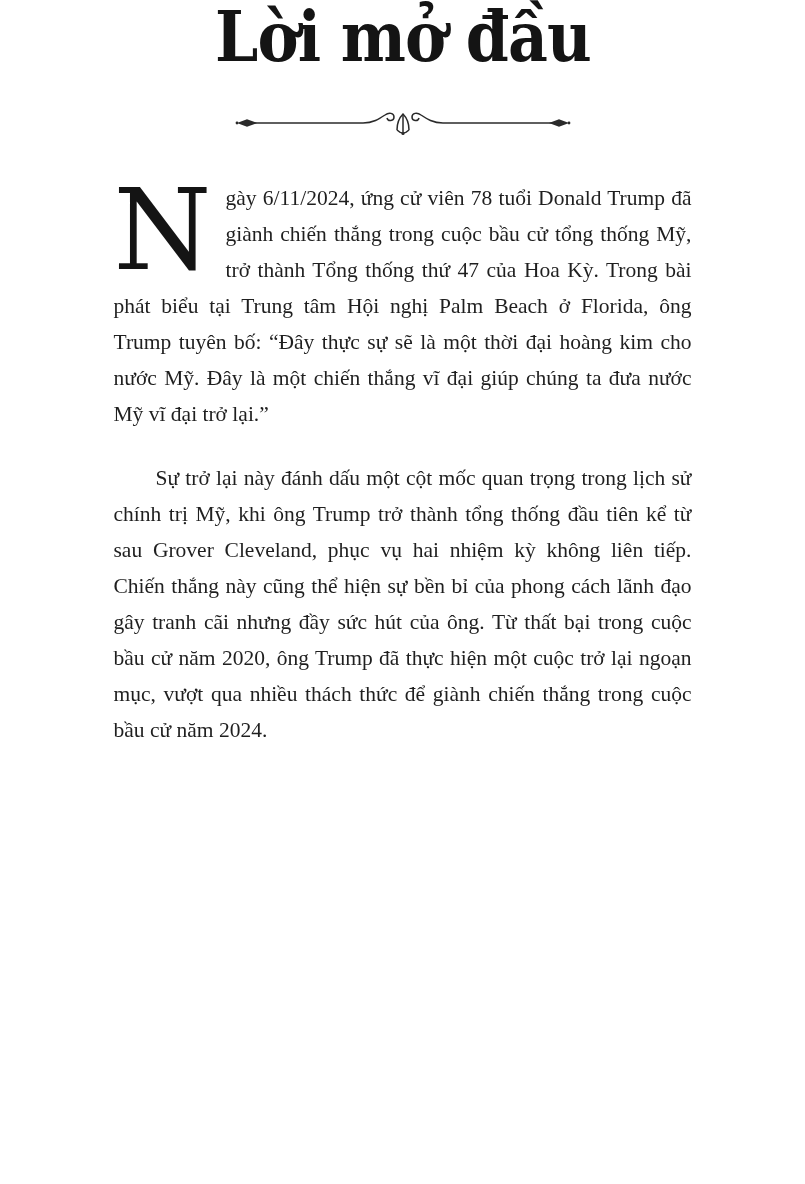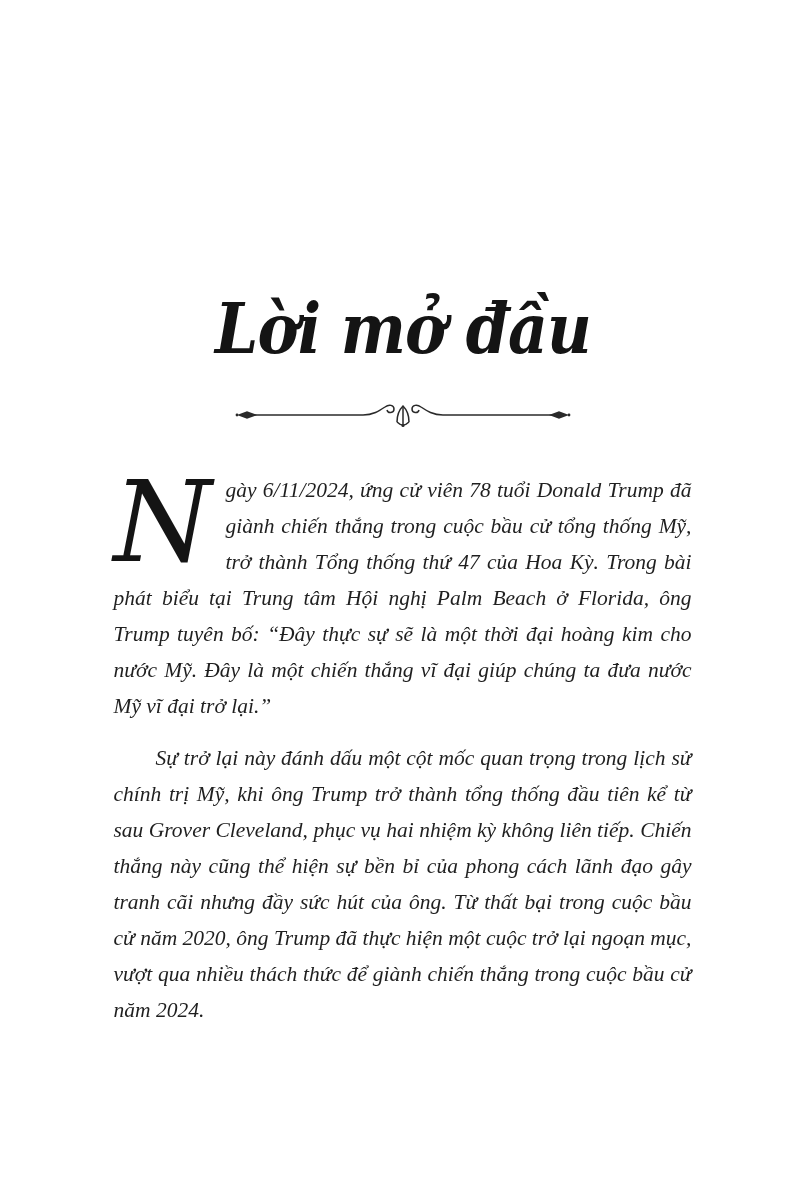--- a/index.html
+++ b/index.html
@@ -13,22 +13,20 @@
     height: 1184px;
     margin: 0 auto;
     background: #ffffff;
     overflow: hidden;
     color: #1c1c1c;
     font-family: "Liberation Serif", "DejaVu Serif", serif;
   }
   .content {
     width: 578px;
     margin: 0 auto;
-    padding-top: 292px;
-    font-style: italic;
   }
   .chapter-title {
     margin: 0;
     text-align: center;
     font-family: "DejaVu Serif", "Liberation Serif", serif;
     font-weight: 700;
     font-size: 70px;
     line-height: 1.05;
     color: #141414;
     letter-spacing: -1px;
@@ -45,21 +43,21 @@
     margin-top: 42px;
     font-size: 21.5px;
     line-height: 36px;
     text-align: justify;
     color: #1f1f1f;
   }
   .body-text p {
     margin: 0;
   }
   .body-text p + p {
-    margin-top: 16px;
+    margin-top: 28px;
     text-indent: 42px;
   }
   .drop-cap {
     float: left;
     font-family: "DejaVu Serif", "Liberation Serif", serif;
     font-size: 112px;
     line-height: 88px;
     padding: 6px 14px 0 0;
     color: #141414;
     font-weight: 400;

